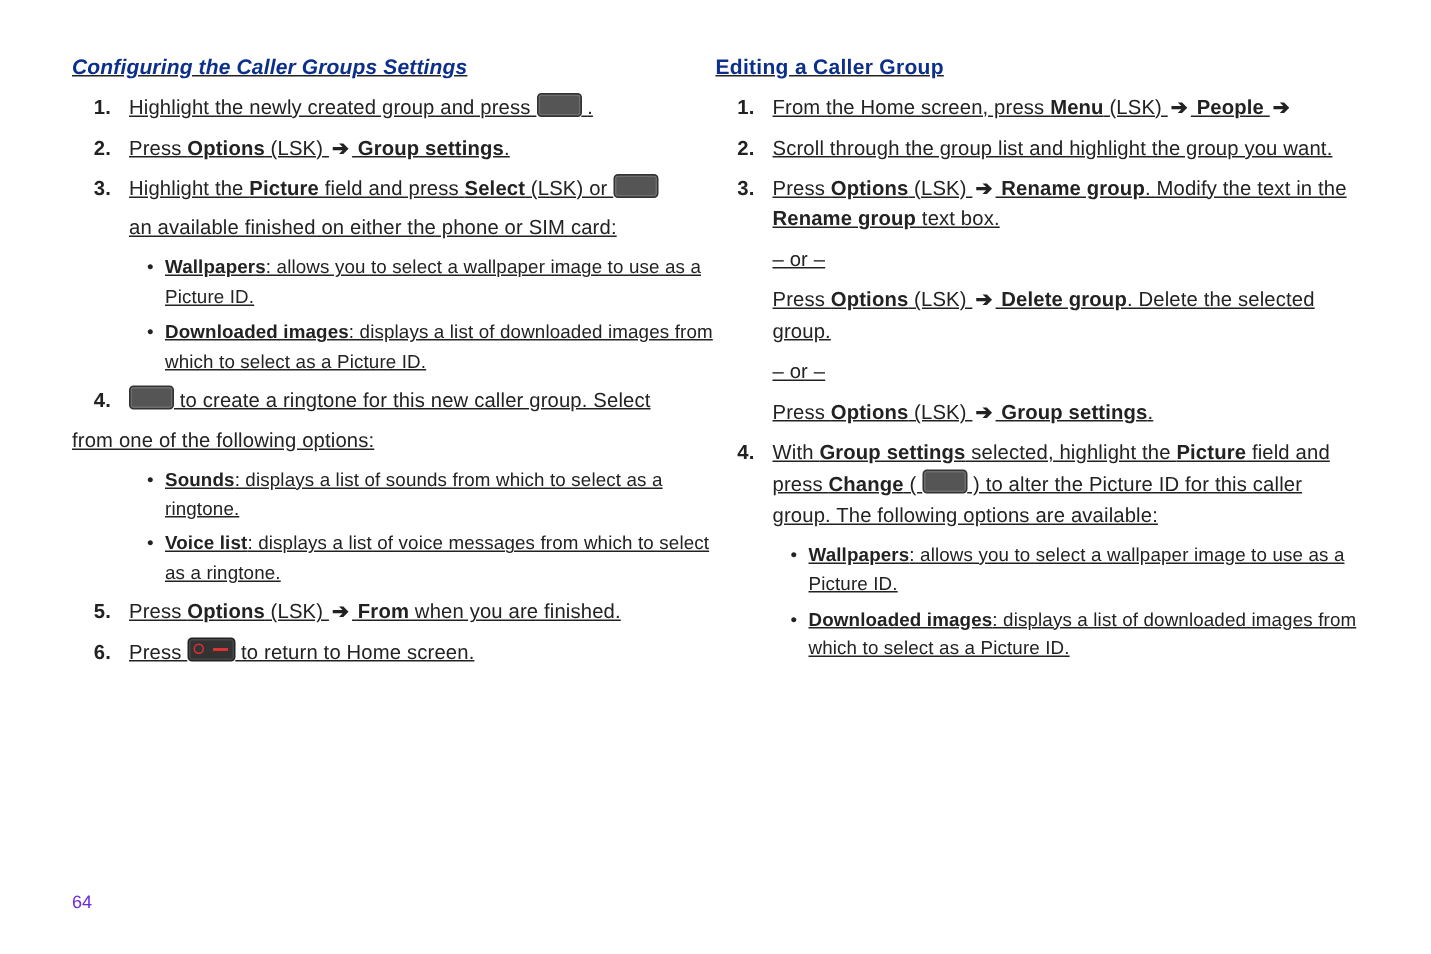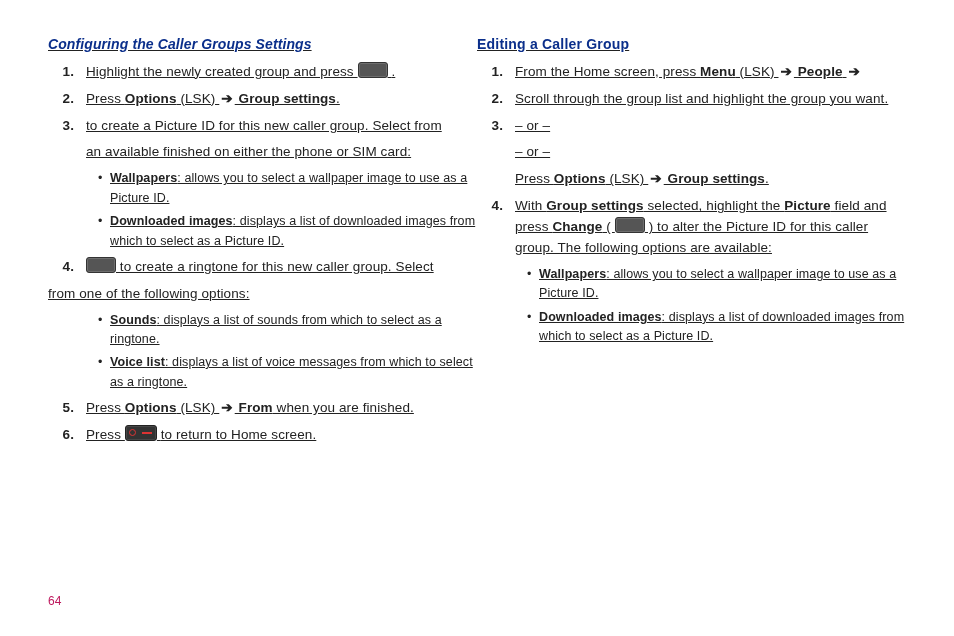--- a/index.html
+++ b/index.html
@@ -122,21 +122,21 @@
   }
   .btn-red::after {
     content: "";
     position: absolute;
     right: 4px; top: 6px;
     width: 10px; height: 2px;
     background: #d33;
   }
   .footer {
     font-size: 12px;
-    color: #be185d;
+    color: #6d28d9;
     padding-top: 14px;
   }
 </style>
 </head>
 <body>
 
 <div class="page">
   <div class="cols">
 
     <div class="col">
@@ -151,21 +151,24 @@
           <span> .</span>
         </li>
 
         <li>
           <span class="num">2.</span>
           <span>Press </span><span class="b">Options</span><span> (LSK) </span><span class="arrow">➔</span><span class="b"> Group settings</span><span>.</span>
         </li>
 
         <li>
           <span class="num">3.</span>
-          <div class="para">to create a Picture ID for this new caller group. Select from</div>
+          <div class="para">
+            <span>Highlight the </span><span class="b">Picture</span><span> field and press </span><span class="b">Select</span><span> (LSK) or </span>
+            <span class="btn-dark"></span>
+          </div>
           <div class="para">an available finished on either the phone or SIM card:</div>
           <ul class="bullets">
             <li><span class="dot">•</span><span class="b">Wallpapers</span><span>: allows you to select a wallpaper image to use as a Picture ID.</span></li>
             <li><span class="dot">•</span><span class="b">Downloaded images</span><span>: displays a list of downloaded images from which to select as a Picture ID.</span></li>
           </ul>
         </li>
 
         <li>
           <span class="num">4.</span>
           <div class="para" style="margin-left:-38px; padding-left:38px;">
@@ -205,21 +208,27 @@
           </div>
         </li>
 
         <li>
           <span class="num">2.</span>
           <span>Scroll through the group list and highlight the group you want.</span>
         </li>
 
         <li>
           <span class="num">3.</span>
+          <div class="para">
+            <span>Press </span><span class="b">Options</span><span> (LSK) </span><span class="arrow">➔</span><span class="b"> Rename group</span><span>. Modify the text in the </span><span class="b">Rename group</span><span> text box.</span>
+          </div>
           <div class="para">– or –</div>
+          <div class="para">
+            <span> Press </span><span class="b">Options</span><span> (LSK) </span><span class="arrow">➔</span><span class="b"> Delete group</span><span>. Delete the selected group.</span>
+          </div>
           <div class="para">– or –</div>
           <div class="para">
             <span>Press </span><span class="b">Options</span><span> (LSK) </span><span class="arrow">➔</span><span class="b"> Group settings</span><span>.</span>
           </div>
         </li>
 
         <li>
           <span class="num">4.</span>
           <div class="para">
             <span>With </span><span class="b">Group settings</span><span> selected, highlight the </span><span class="b">Picture</span><span> field and press </span><span class="b">Change</span><span> ( </span><span class="btn-dark"></span><span> ) to alter the Picture ID for this caller group. The following options are available:</span>

